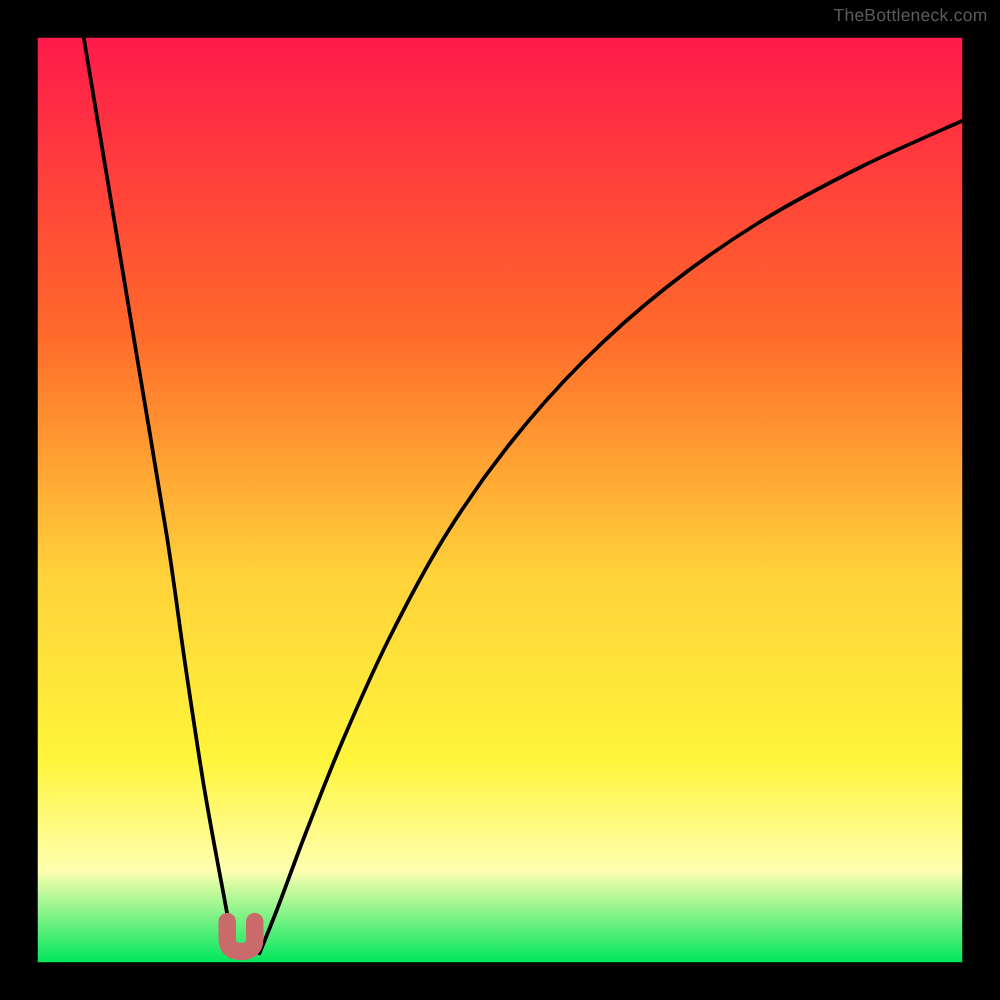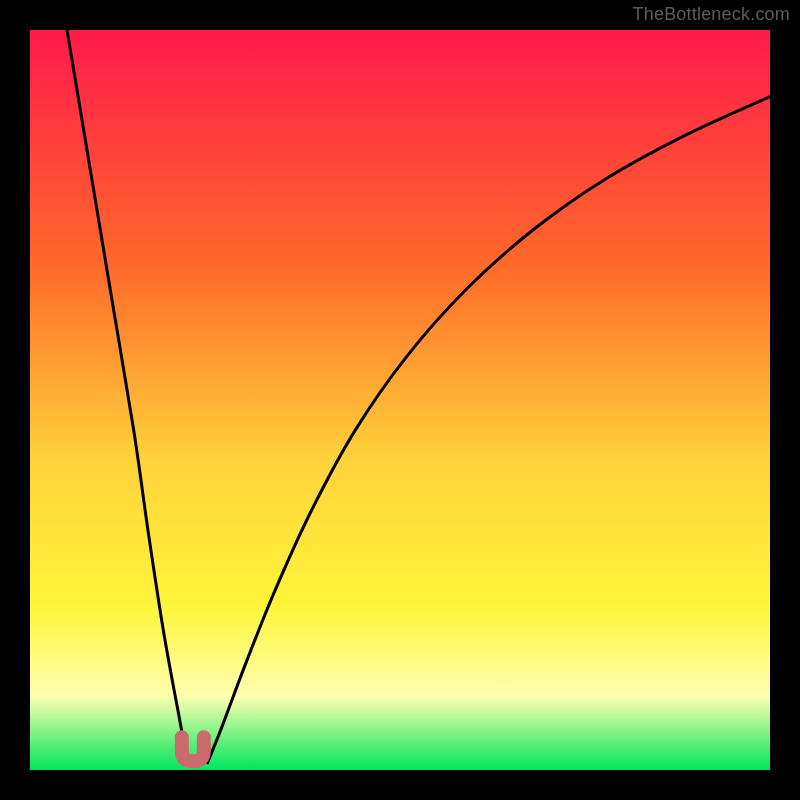--- a/index.html
+++ b/index.html
@@ -22,21 +22,21 @@
     left: 30px;
     top: 30px;
     width: 740px;
     height: 740px;
   }
   .watermark {
     position: absolute;
     top: 4px;
     right: 10px;
     color: #5b5b5b;
-    font-size: 18px;
+    font-size: 14px;
     font-weight: 400;
     letter-spacing: 0.2px;
     user-select: none;
   }
 </style>
 </head>
 <body>
 
 <div class="frame">
 

